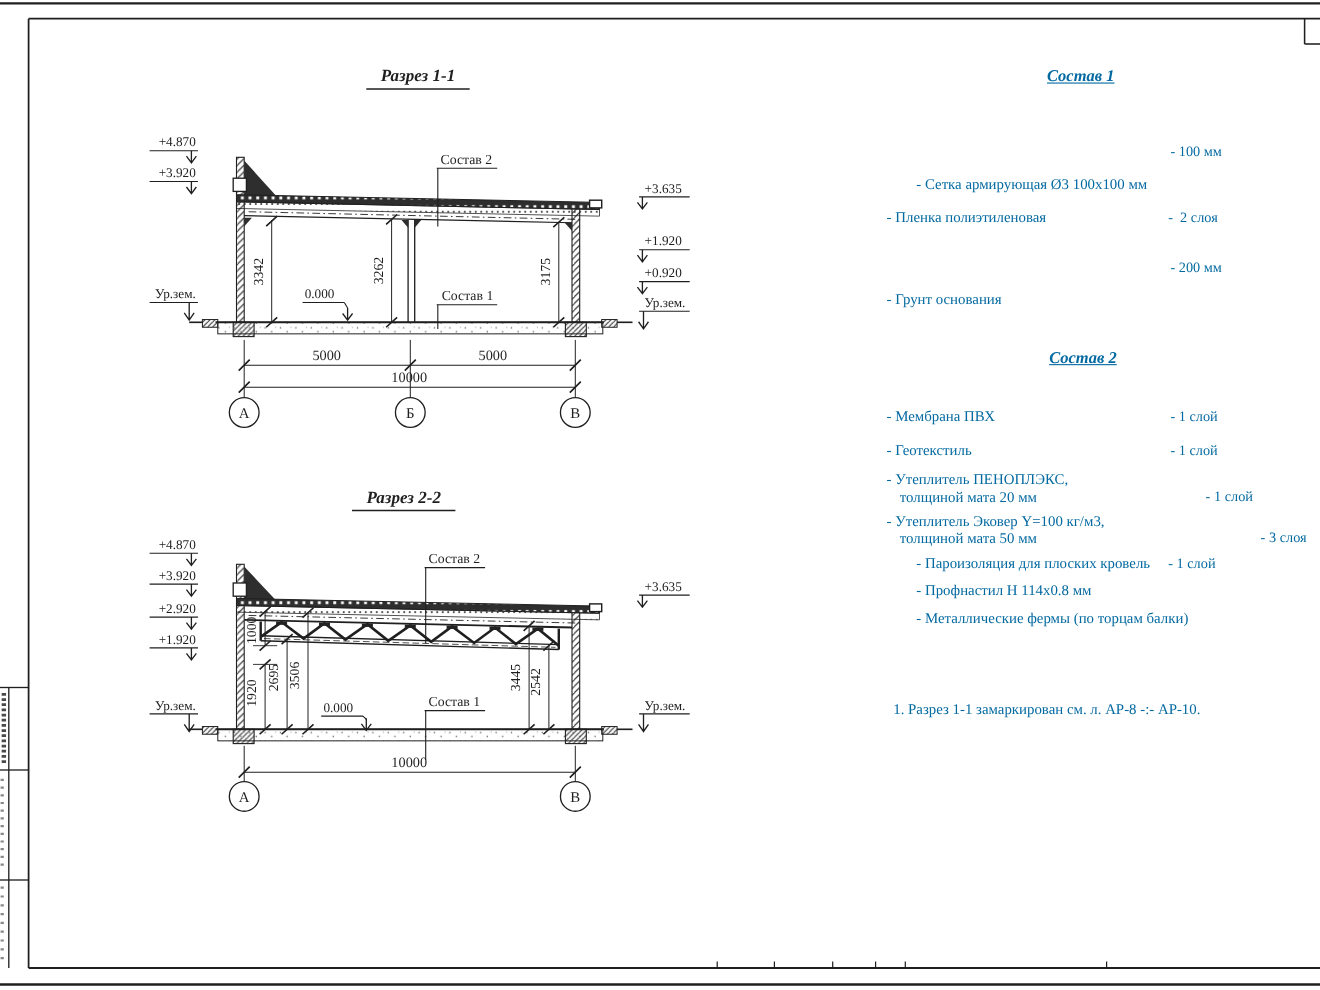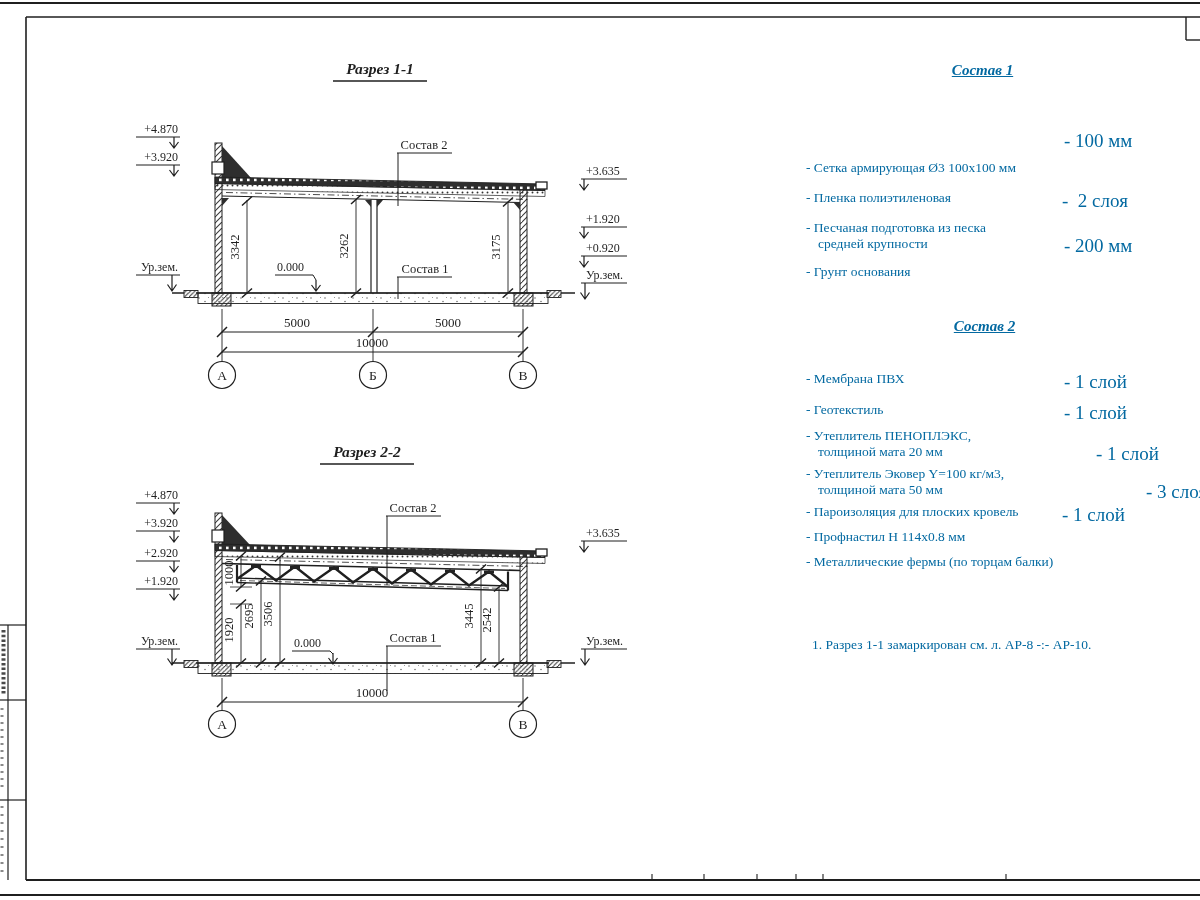--- a/index.html
+++ b/index.html
@@ -12,22 +12,22 @@
   .t13{font-size:13px;}
   .tv{font-size:12.5px;}
   .ttl{font-size:15.5px;font-weight:bold;font-style:italic;}
   .ax{font-size:13.5px;}
   .lbl{font-size:12.5px;}
   
   .mat-title{position:absolute;width:165px;text-align:center;font-size:15px;font-weight:bold;
              font-style:italic;text-decoration:underline;}
   .mat-name{position:absolute;left:806px;width:262px;font-size:13.5px;line-height:15.5px;
             white-space:pre-line;padding-left:12px;text-indent:-12px;}
-  .mat-name.wide{width:330px;}
-  .mat-value{position:absolute;font-size:19px;white-space:pre;}
+  .mat-name.wide{width:330px;margin-left:27px;}
+  .mat-value{position:absolute;font-size:13px;white-space:pre;}
   .notes{position:absolute;left:812px;top:636px;font-size:13.5px;line-height:17px;}
 </style>
 </head>
 <body>
 
 <div class="page">
 
 <svg class="sheet" viewBox="0 0 1200 900">
   <defs>
     <pattern id="hatchW" width="6" height="6" patternUnits="userSpaceOnUse">
@@ -314,22 +314,20 @@
       <text class="ax" x="523" y="729" text-anchor="middle">В</text>
     </g>
   </g>
 </svg>
 
 <div class="mat-title" style="left:900px;top:62px">Состав 1</div>
 <div class="mat-value" style="left:1064px;top:130px">- 100 мм</div>
 <div class="mat-name wide" style="top:160px">- Сетка армирующая Ø3 100х100 мм</div>
 <div class="mat-name" style="top:190px">- Пленка полиэтиленовая</div>
 <div class="mat-value" style="left:1062px;top:190px">-  2 слоя</div>
-<div class="mat-name" style="top:220px">- Песчаная подготовка из песка
-средней крупности</div>
 <div class="mat-value" style="left:1064px;top:235px">- 200 мм</div>
 <div class="mat-name" style="top:264px">- Грунт основания</div>
 
 <div class="mat-title" style="left:902px;top:318px">Состав 2</div>
 <div class="mat-name" style="top:371px">- Мембрана ПВХ</div>
 <div class="mat-value" style="left:1064px;top:371px">- 1 слой</div>
 <div class="mat-name" style="top:402px">- Геотекстиль</div>
 <div class="mat-value" style="left:1064px;top:402px">- 1 слой</div>
 <div class="mat-name" style="top:428px">- Утеплитель ПЕНОПЛЭКС,
 толщиной мата 20 мм</div>

